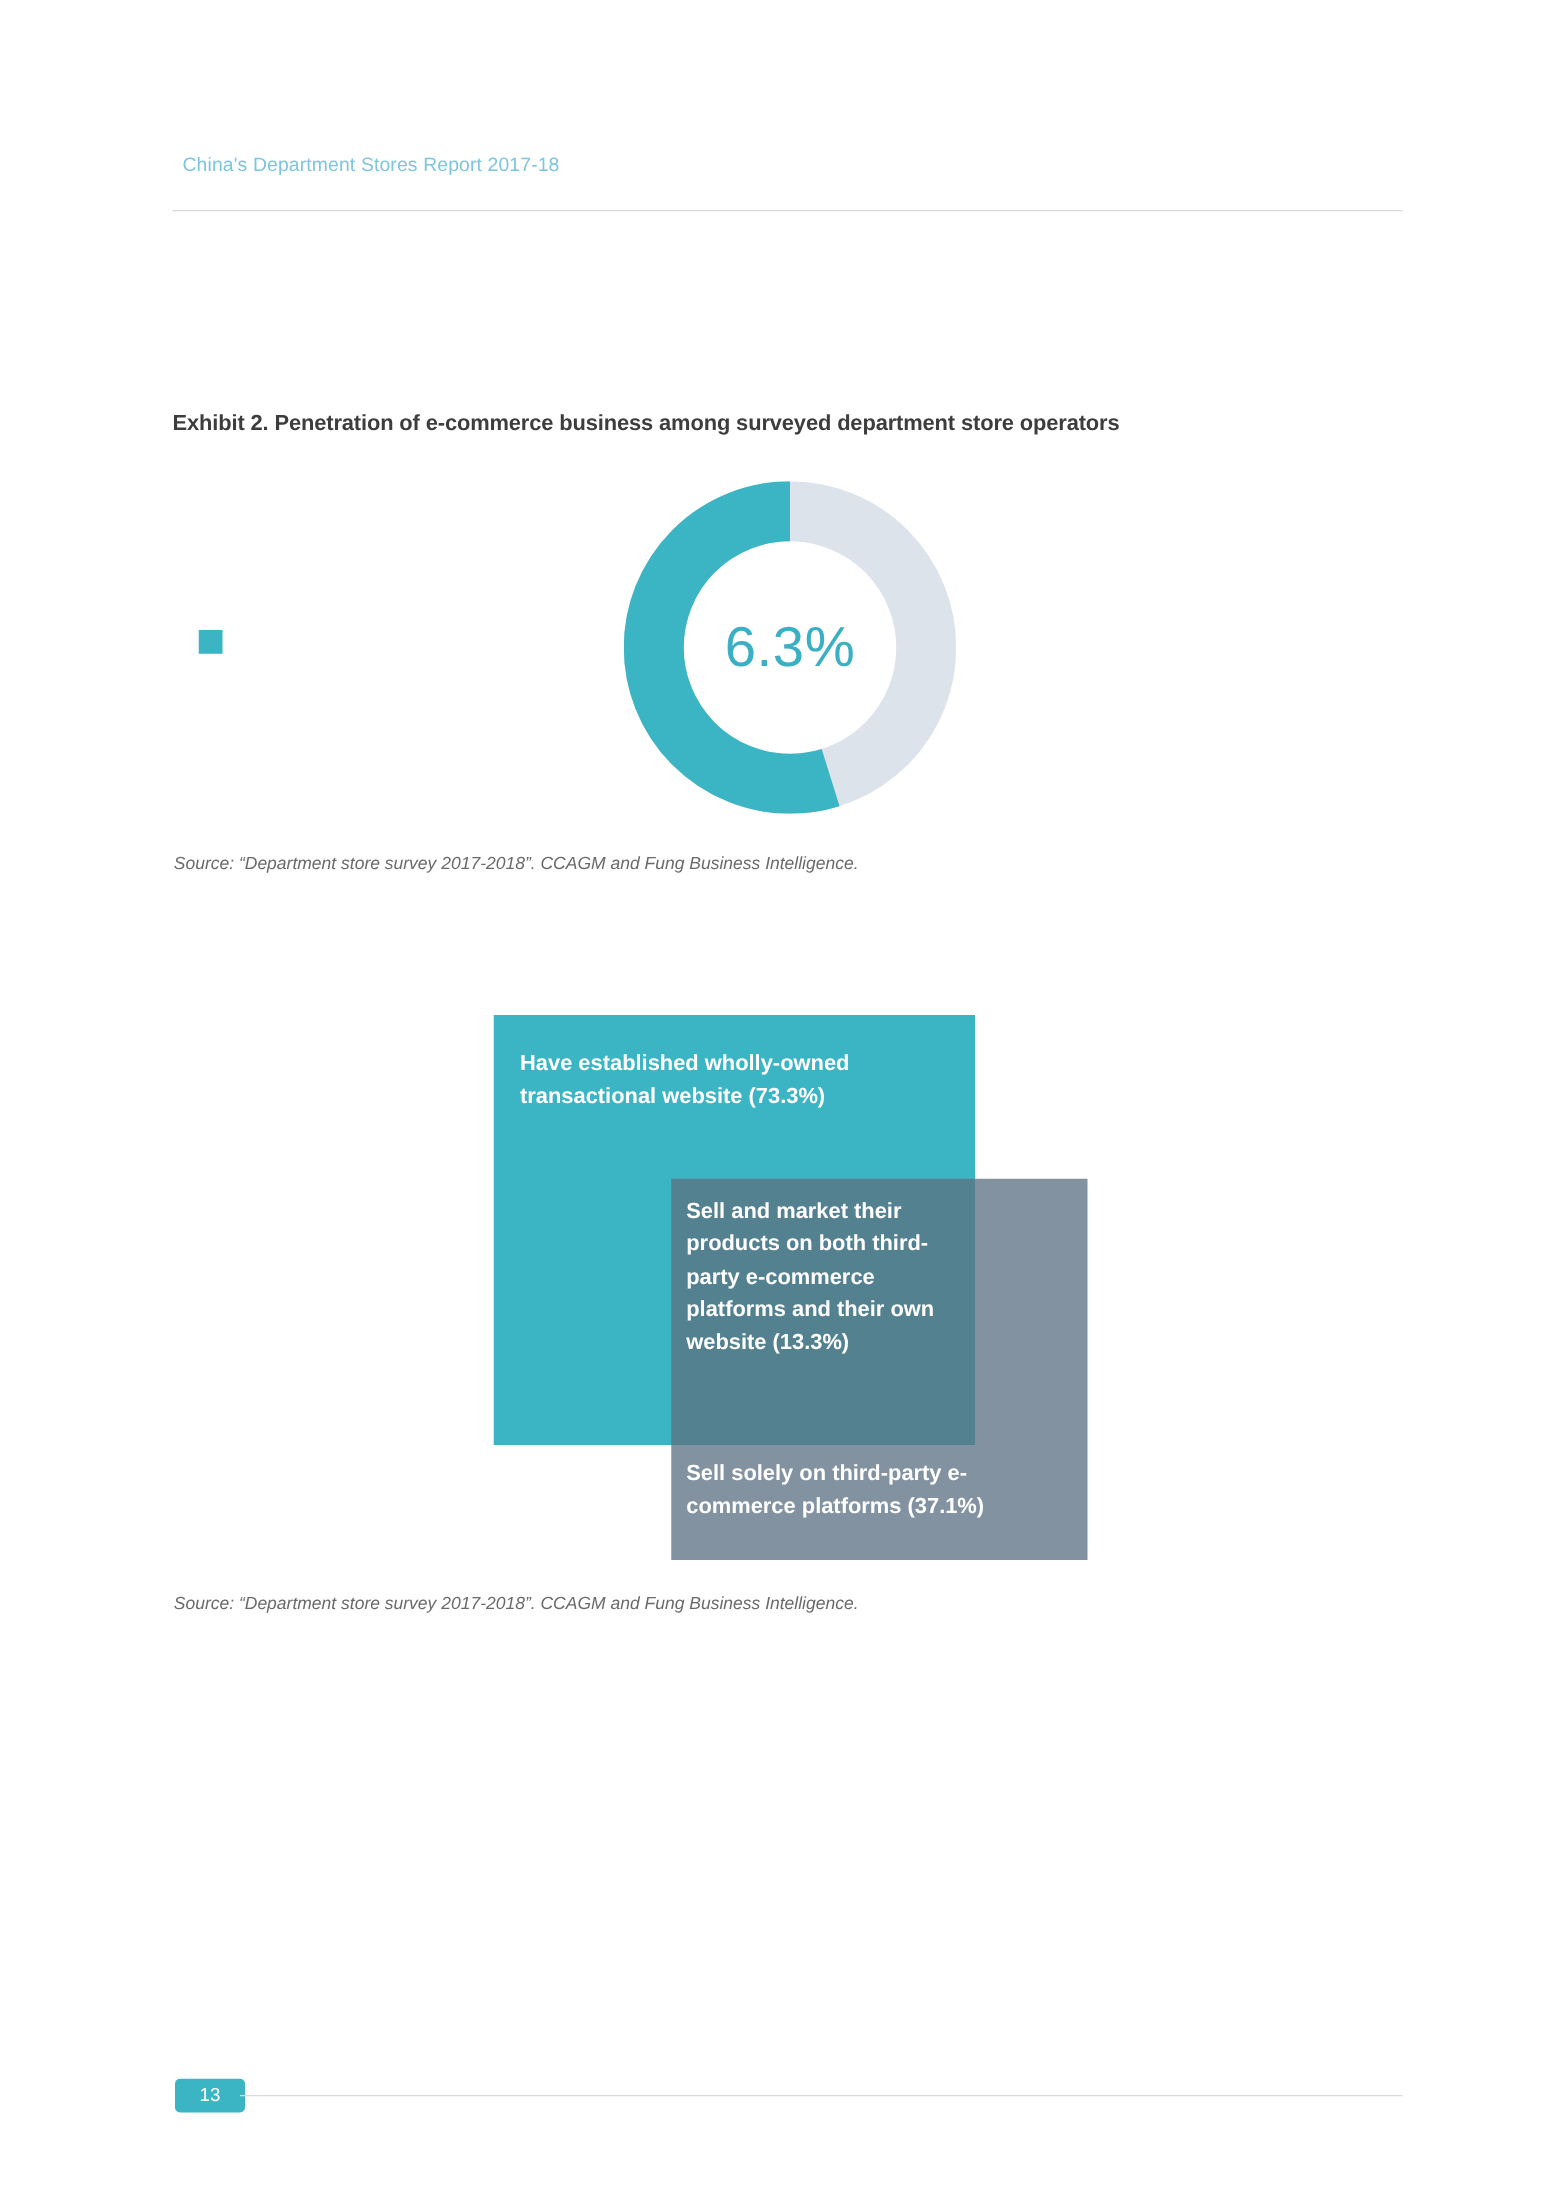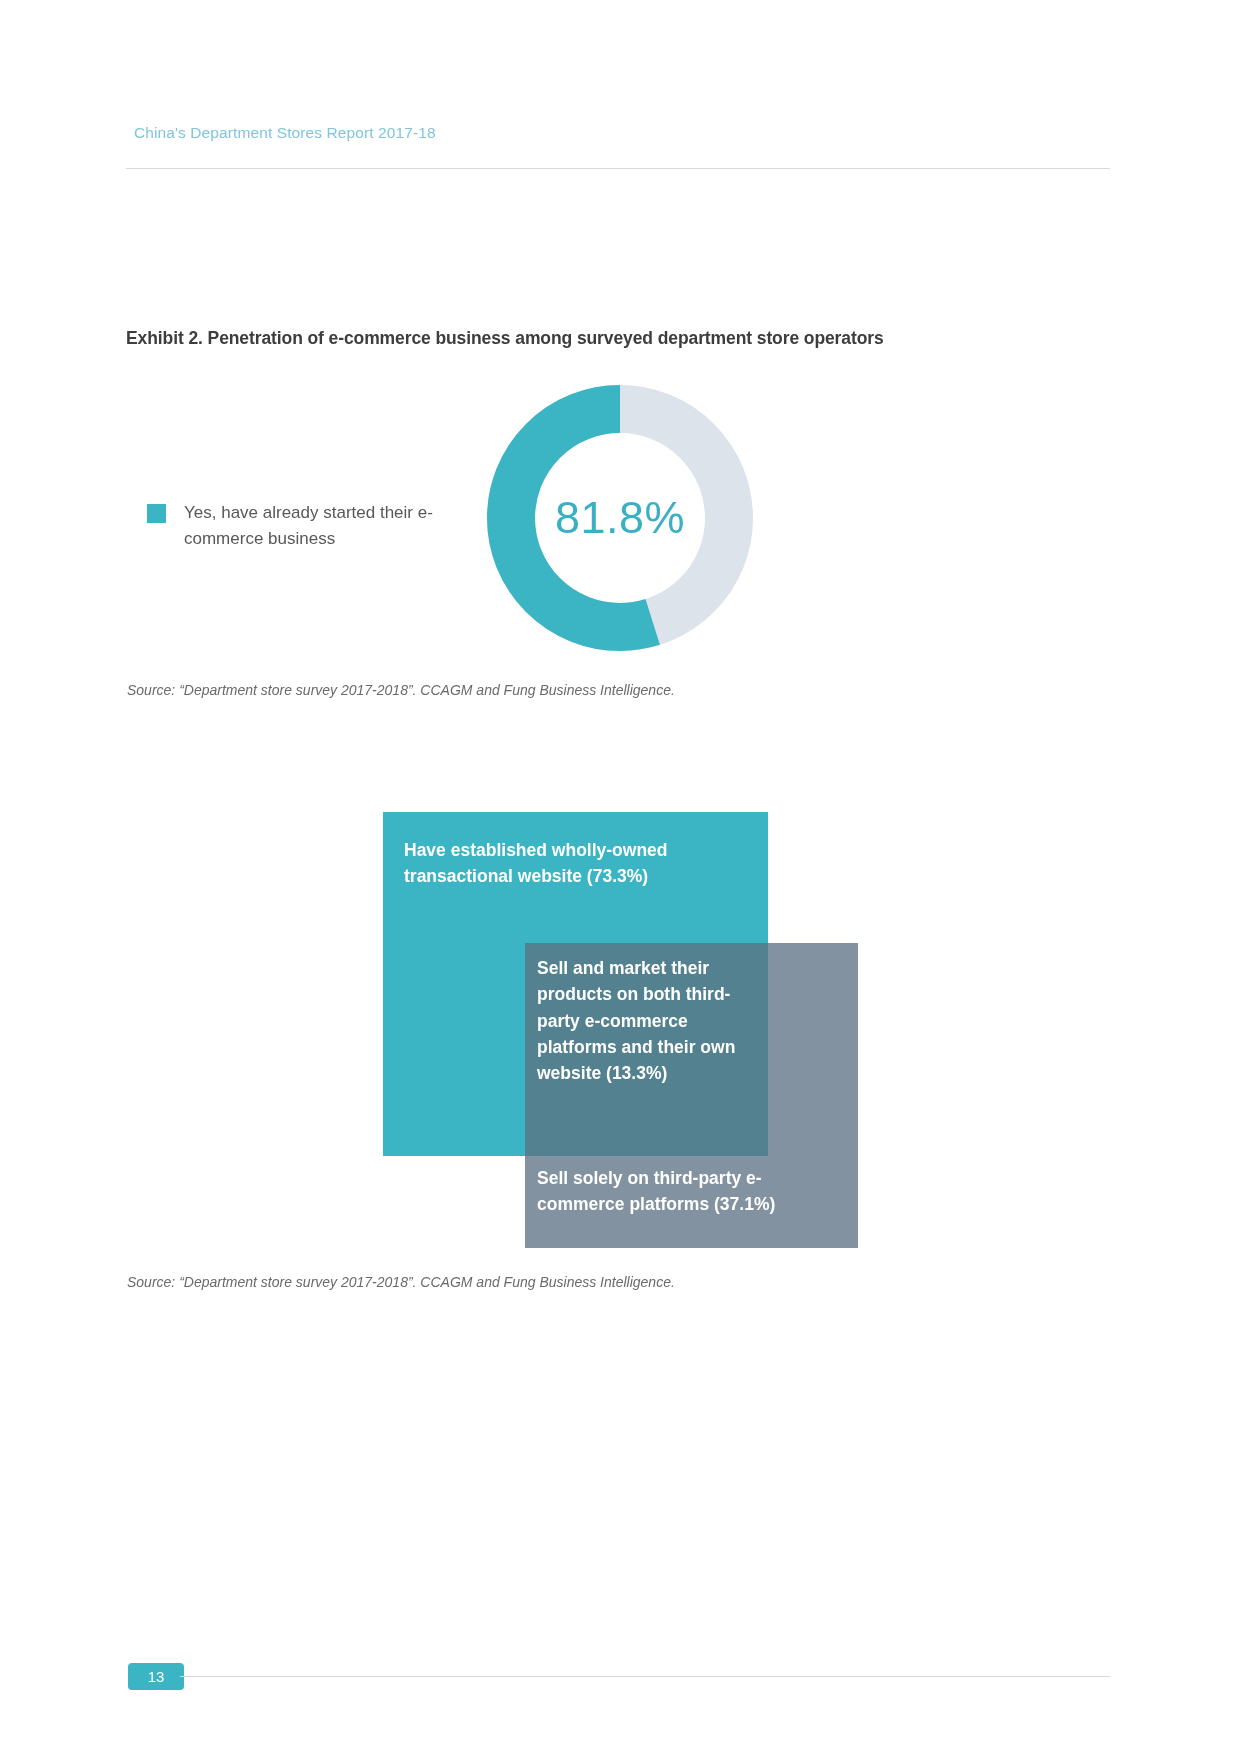--- a/index.html
+++ b/index.html
@@ -12,20 +12,21 @@
     height: 1754px;
     position: relative;
     font-family: "Liberation Sans", sans-serif;
     color: #4a4a4a;
     overflow: hidden;
   }
 
   .page {
     position: absolute;
     inset: 0;
+    margin-left: 12px;
   }
 
   
   .running-head {
     position: absolute;
     left: 134px;
     top: 124px;
     font-size: 15.5px;
     letter-spacing: 0.1px;
     color: #7ec5dd;
@@ -206,26 +207,25 @@
 
   <div class="exhibit-title" id="ex7-title">Exhibit 2. Penetration of e-commerce business among surveyed department store operators</div>
 
   <div id="donut-wrap">
     <svg id="donut-svg" viewBox="0 0 266 266">
 
       <circle cx="133" cy="133" r="109" fill="none" stroke="#dde3eb" stroke-width="48"></circle>
 
       <circle cx="133" cy="133" r="109" fill="none" stroke="#3bb4c4" stroke-width="48" stroke-dasharray="375.3 309.5" transform="rotate(-90 133 133) scale(1,-1) translate(0,-266)"></circle>
     </svg>
-    <div id="donut-center-label">81.8%</div>
+    <div id="donut-center-label">6.3%</div>
   </div>
 
   <div id="donut-legend">
     <span id="legend-swatch"></span>
-    <span id="legend-label">Yes, have already started their e-commerce business</span>
   </div>
 
   <div class="source-note" id="src-7">Source: “Department store survey 2017-2018”. CCAGM and Fung Business Intelligence.</div>
 
 
   <div id="forms-diagram">
     <div class="form-box" id="box-teal"></div>
     <div class="form-box" id="box-grey"></div>
     <div class="form-box" id="box-overlap"></div>
 

